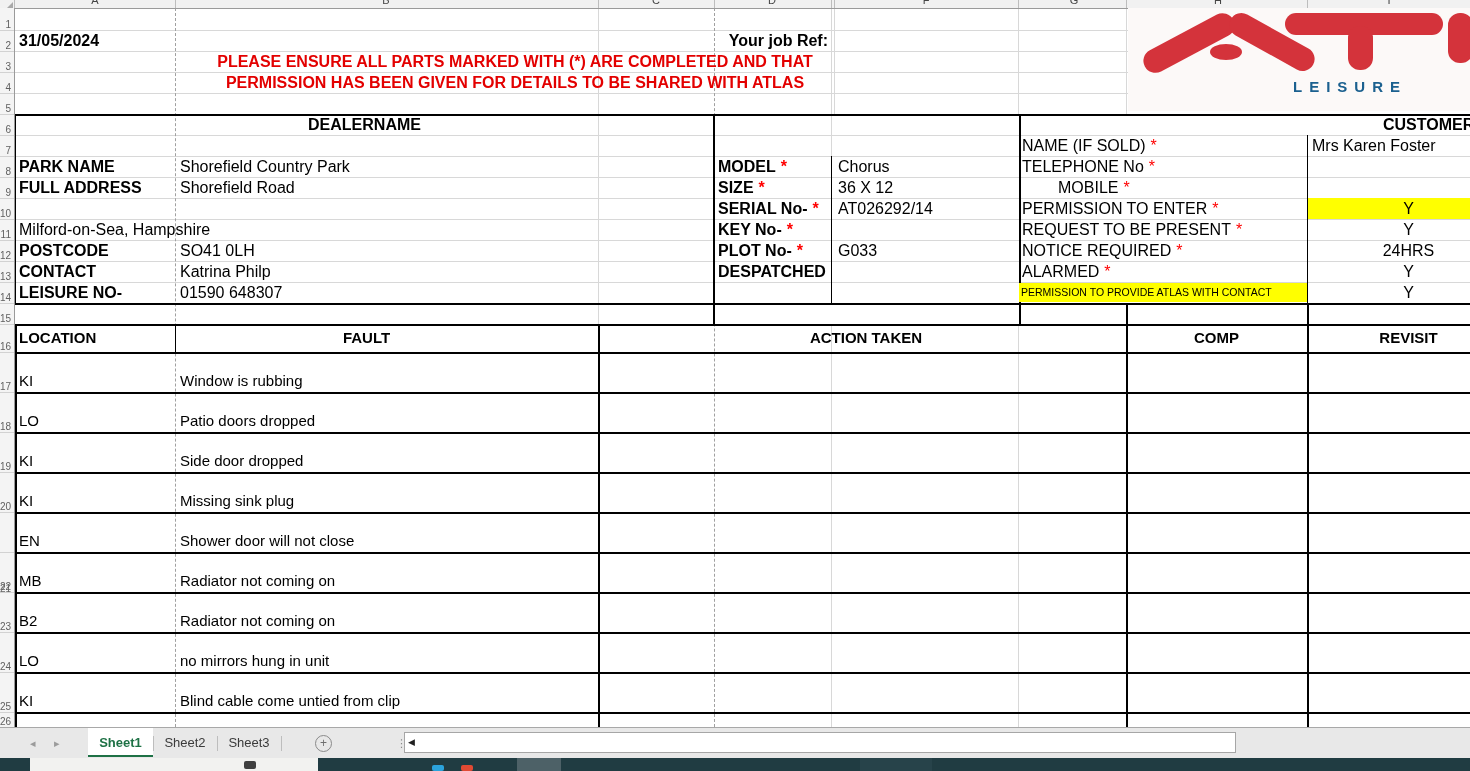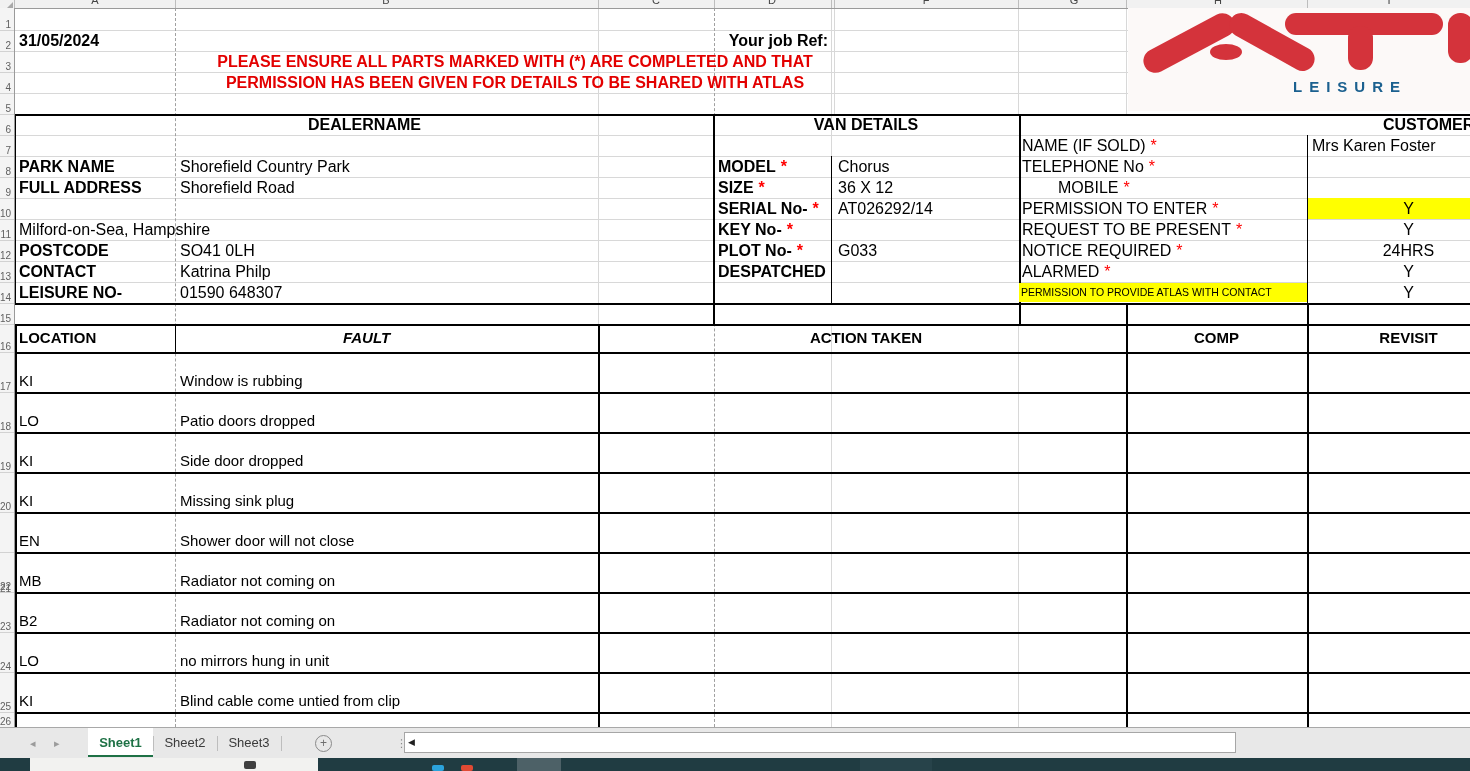--- a/index.html
+++ b/index.html
@@ -189,21 +189,20 @@
     <div class="lbar" style="left:11px;top:23px;width:100px;height:24px;transform:rotate(-28deg);"></div>
     <div class="lbar" style="left:97px;top:22px;width:94px;height:24px;transform:rotate(29deg);"></div>
     <div class="ldot" style="left:82px;top:36px;width:32px;height:16px;"></div>
     <div class="lbar" style="left:157px;top:5px;width:158px;height:22px;"></div>
     <div class="lbar" style="left:220px;top:18px;width:25px;height:44px;"></div>
     <div class="lbar" style="left:320px;top:5px;width:25px;height:50px;"></div>
     <div class="lword">LEISURE</div>
   </div>
 
   <div class="cell title ctr" style="left:15px;top:114px;width:699px;">DEALERNAME</div>
-  <div class="cell title ctr" style="left:714px;top:114px;width:304px;">VAN DETAILS</div>
   <div class="cell title" style="left:1383px;top:114px;width:87px;overflow:hidden;">CUSTOMER</div>
 
   <div class="cell b" style="left:19px;top:156px;">PARK NAME</div>
   <div class="cell" style="left:180px;top:156px;">Shorefield Country Park</div>
   <div class="cell b" style="left:19px;top:177px;">FULL ADDRESS</div>
   <div class="cell" style="left:180px;top:177px;">Shorefield Road</div>
   <div class="cell" style="left:19px;top:219px;">Milford-on-Sea, Hampshire</div>
   <div class="cell b" style="left:19px;top:240px;">POSTCODE</div>
   <div class="cell" style="left:180px;top:240px;">SO41 0LH</div>
   <div class="cell b" style="left:19px;top:261px;">CONTACT</div>
@@ -239,21 +238,21 @@
       <div class="cell" style="left:1307px;top:219px;width:203px;text-align:center;">Y</div>
       <div class="cell" style="left:1022px;top:240px;"><span>NOTICE REQUIRED</span><span class="star">*</span></div>
       <div class="cell" style="left:1307px;top:240px;width:203px;text-align:center;">24HRS</div>
       <div class="cell" style="left:1022px;top:261px;"><span>ALARMED</span><span class="star">*</span></div>
       <div class="cell" style="left:1307px;top:261px;width:203px;text-align:center;">Y</div>
       <div class="cell hl" style="left:1019px;top:283px;width:288px;height:19px;line-height:19px;font-size:10.5px;padding-left:2px;box-sizing:border-box;"><span>PERMISSION TO PROVIDE ATLAS WITH CONTACT</span></div>
       <div class="cell" style="left:1307px;top:282px;width:203px;text-align:center;">Y</div>
     </div>
 
   <div class="thead" style="left:19px;top:324px;">LOCATION</div>
-  <div class="thead ctr" style="left:175px;top:324px;width:383px;font-style:italic;">FAULT</div>
+  <div class="thead ctr" style="left:175px;top:324px;width:383px;">FAULT</div>
   <div class="thead ctr" style="left:714px;top:324px;width:304px;">ACTION TAKEN</div>
   <div class="thead ctr" style="left:1126px;top:324px;width:181px;">COMP</div>
   <div class="thead ctr" style="left:1307px;top:324px;width:203px;">REVISIT</div>
 
   <div id="faultrows">
       <div class="faultcell" style="left:19px;top:352px;height:40px;">KI</div>
       <div class="faultcell" style="left:180px;top:352px;height:40px;">Window is rubbing</div>
       <div class="faultcell" style="left:718px;top:352px;height:40px;"></div>
       <div class="faultcell" style="left:1130px;top:352px;height:40px;"></div>
       <div class="faultcell" style="left:1311px;top:352px;height:40px;"></div>

